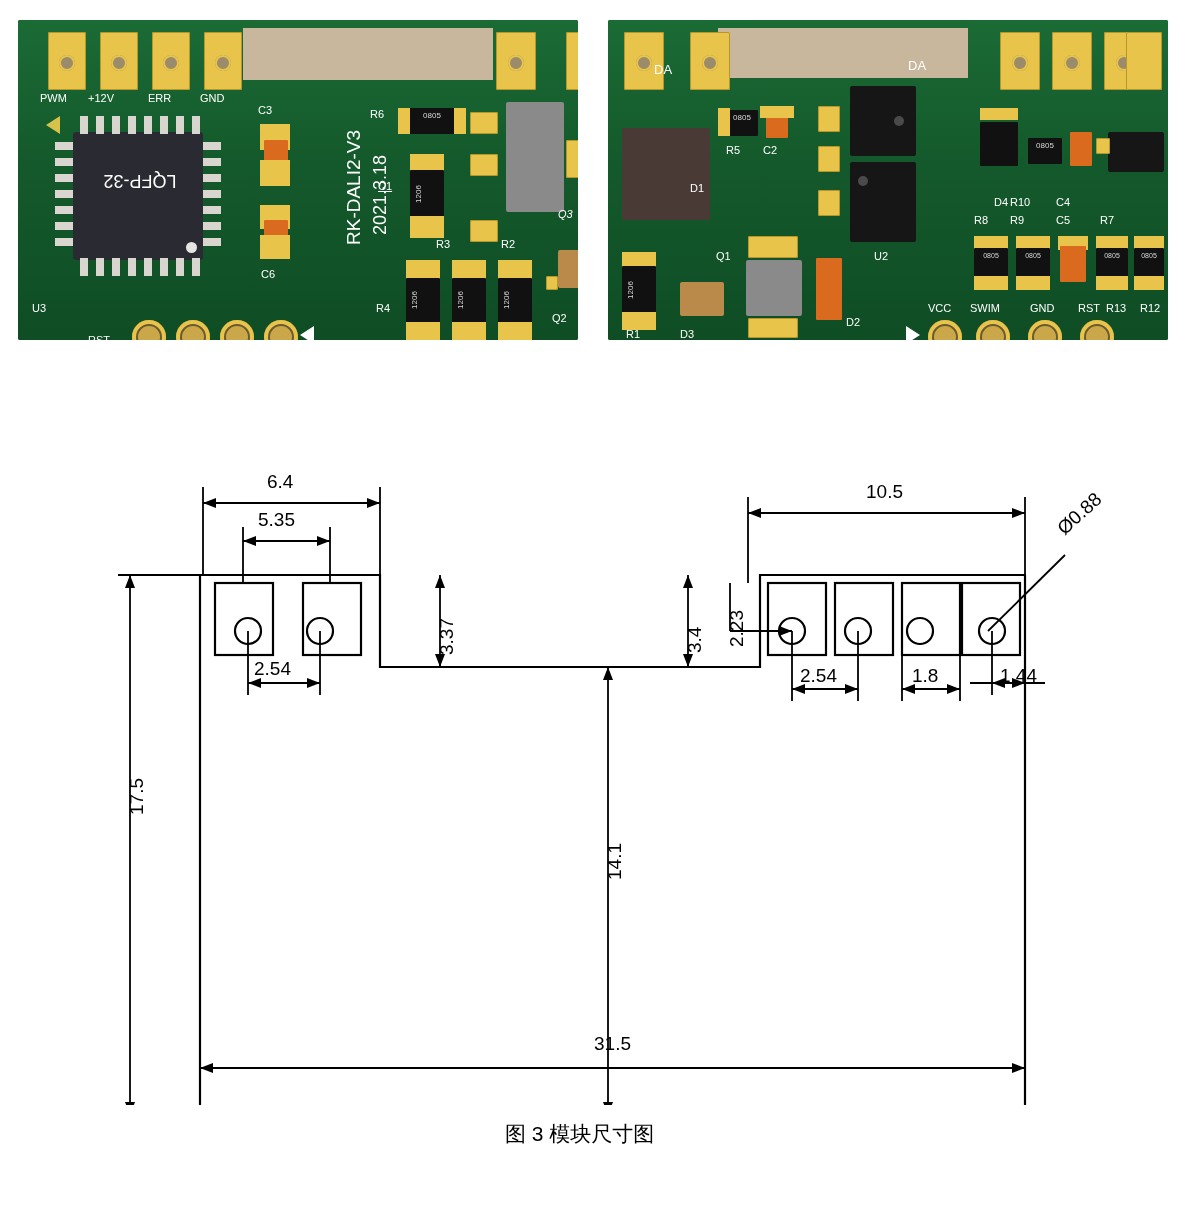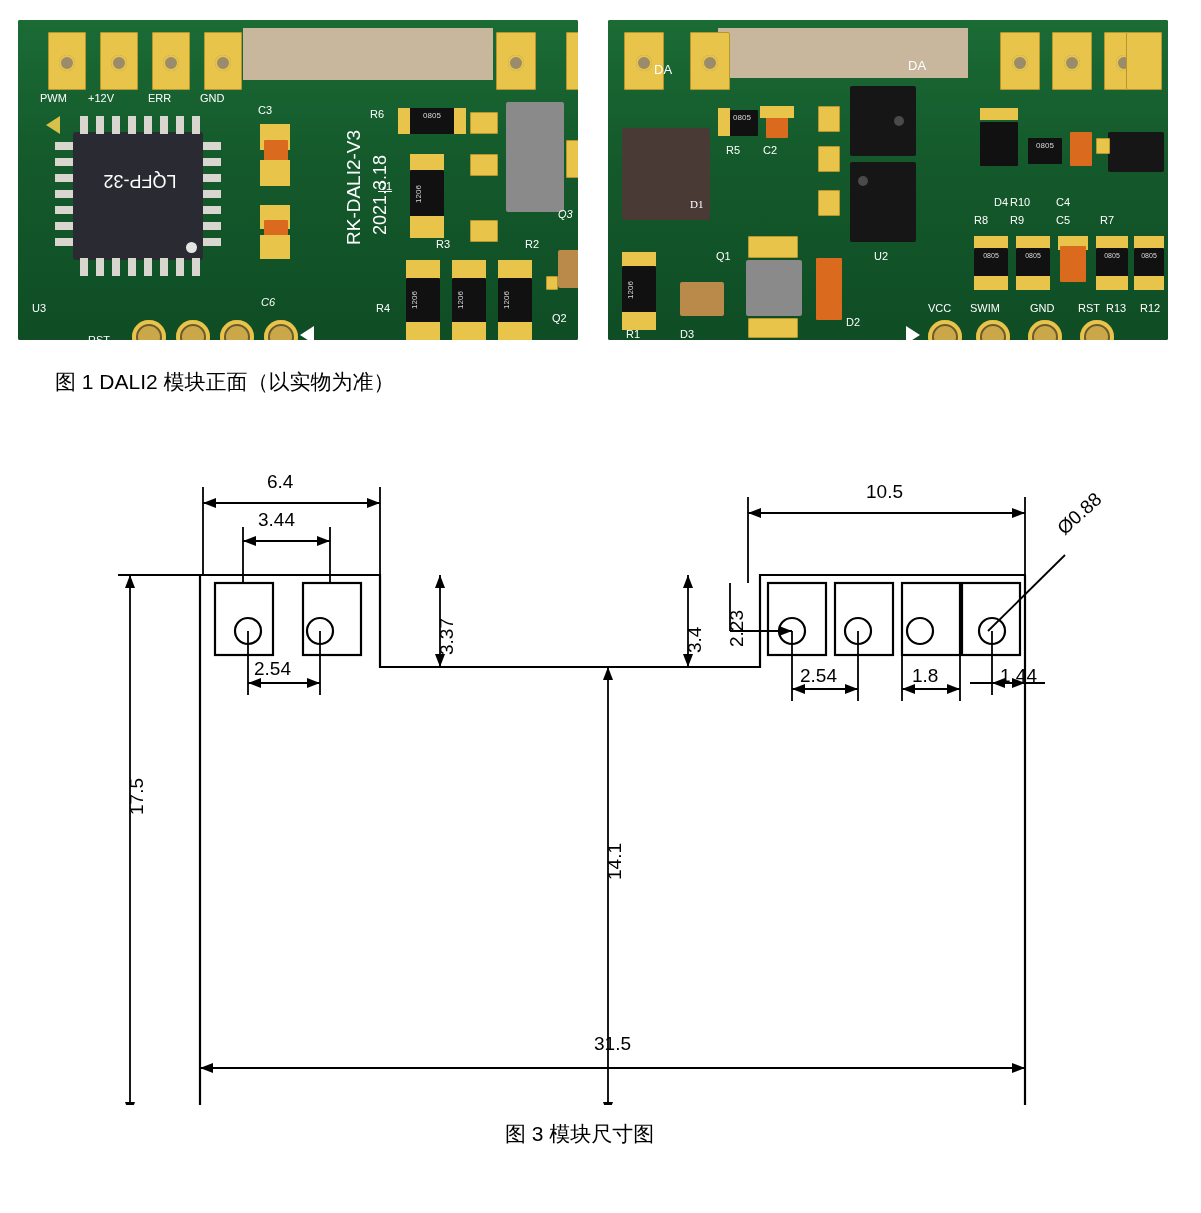--- a/index.html
+++ b/index.html
@@ -246,21 +246,21 @@
     <div class="silk rot" style="left:352px; top:215px; font-size:18px;">2021.3.18</div>
 
     <div class="silk small" style="left:240px; top:84px;">C3</div>
     <div class="res-pad" style="left:242px; top:104px; width:30px; height:26px;"></div>
     <div class="cap-orange" style="left:246px; top:120px; width:24px; height:26px;"></div>
     <div class="res-pad" style="left:242px; top:140px; width:30px; height:26px;"></div>
 
     <div class="res-pad" style="left:242px; top:185px; width:30px; height:24px;"></div>
     <div class="cap-orange" style="left:246px; top:200px; width:24px; height:22px;"></div>
     <div class="res-pad" style="left:242px; top:215px; width:30px; height:24px;"></div>
-    <div class="silk small" style="left:243px; top:276px;font-style:italic;">C6</div>
+    <div class="silk small" style="left:243px; top:248px;">C6</div>
 
     <div class="silk small" style="left:352px; top:88px;">R6</div>
     <div class="res" style="left:388px; top:88px; width:52px; height:26px;">
         <span class="body-txt">0805</span>
       </div>
     <div class="res-pad" style="left:380px; top:88px; width:12px; height:26px;"></div>
     <div class="res-pad" style="left:436px; top:88px; width:12px; height:26px;"></div>
 
     <div class="silk small" style="left:360px; top:160px;text-decoration:underline;">C1</div>
     <div class="res-pad" style="left:392px; top:134px; width:34px; height:22px;"></div>
@@ -269,21 +269,21 @@
 
     <div class="pad" style="left:452px; top:92px; width:28px; height:22px;"></div>
     <div class="pad" style="left:452px; top:134px; width:28px; height:22px;"></div>
     <div class="pad" style="left:452px; top:200px; width:28px; height:22px;"></div>
 
     <div class="chip-gray" style="left:488px; top:82px; width:58px; height:110px;"></div>
     <div class="pad" style="left:548px; top:120px; width:26px; height:38px;"></div>
     <div class="silk small" style="left:540px; top:188px;font-style:italic;">Q3</div>
 
     <div class="silk small" style="left:418px; top:218px;">R3</div>
-    <div class="silk small" style="left:507px; top:218px;">R2</div>
+    <div class="silk small" style="left:483px; top:218px;">R2</div>
     <div class="silk small" style="left:358px; top:282px;">R4</div>
 
     <div class="res-pad" style="left:388px; top:240px; width:34px; height:22px;"></div>
     <div class="res" style="left:388px; top:258px; width:34px; height:50px;"><span class="body-txt" style="transform:rotate(-90deg); display:inline-block; margin-top:18px;">1206</span></div>
     <div class="res-pad" style="left:388px; top:302px; width:34px; height:22px;"></div>
 
     <div class="res-pad" style="left:434px; top:240px; width:34px; height:22px;"></div>
     <div class="res" style="left:434px; top:258px; width:34px; height:50px;"><span class="body-txt" style="transform:rotate(-90deg); display:inline-block; margin-top:18px;">1206</span></div>
     <div class="res-pad" style="left:434px; top:302px; width:34px; height:22px;"></div>
 
@@ -321,21 +321,21 @@
     <div class="pad-hole" style="left:456px; top:35px; width:16px; height:16px;"></div>
     <div class="pad" style="left:496px; top:12px; width:40px; height:58px;"></div>
     <div class="pad-hole" style="left:508px; top:35px; width:16px; height:16px;"></div>
     <div class="pad" style="left:518px; top:12px; width:36px; height:58px;"></div>
     <div class="silk" style="left:44px; top:42px; opacity:0;"></div>
     <div class="silk" style="left:392px; top:42px; opacity:0;"></div>
 
     <div class="silk" style="left:300px; top:38px;">DA</div>
 
     <div class="chip-brown" style="left:14px; top:108px; width:88px; height:92px;"></div>
-    <div class="silk small" style="left:82px; top:178px;font-family:Liberation Serif, serif;">D1</div>
+    <div class="silk small" style="left:82px; top:162px;">D1</div>
 
     <div class="res" style="left:118px; top:90px; width:32px; height:26px;">
         <span class="body-txt">0805</span>
       </div>
     <div class="res-pad" style="left:110px; top:88px; width:12px; height:28px;"></div>
     <div class="cap-orange" style="left:158px; top:88px; width:22px; height:30px;"></div>
     <div class="res-pad" style="left:152px; top:86px; width:34px; height:12px;"></div>
     <div class="silk small" style="left:118px; top:124px;">R5</div>
     <div class="silk small" style="left:155px; top:124px;">C2</div>
 
@@ -416,21 +416,20 @@
     <div class="gold-ring" style="left:320px; top:300px; width:34px; height:34px;"></div>
     <div class="gold-ring" style="left:368px; top:300px; width:34px; height:34px;"></div>
     <div class="gold-ring" style="left:420px; top:300px; width:34px; height:34px;"></div>
     <div class="gold-ring" style="left:472px; top:300px; width:34px; height:34px;"></div>
     <div class="silk small" style="left:320px; top:282px;">VCC</div>
     <div class="silk small" style="left:362px; top:282px;">SWIM</div>
     <div class="silk small" style="left:422px; top:282px;">GND</div>
     <div class="silk small" style="left:470px; top:282px;">RST</div>
   </div>
 
-  <div class="caption cap1">图 1 DALI2 模块正面（以实物为准）</div>
 
   <div class="draw">
     <svg width="1201" height="650" viewBox="0 0 1201 650">
       <g stroke="#000" stroke-width="2.2" fill="none" stroke-linecap="round">
 
         <path d="M200 120 L200 660 L1025 660 L1025 120"></path>
 
         <path d="M200 120 L380 120 L380 212 L760 212 L760 120 L1025 120"></path>
 
         <rect x="215" y="128" width="58" height="72"></rect>
@@ -524,21 +523,21 @@
         <polygon points="858,234 845,229 845,239"></polygon>
         <polygon points="902,234 915,229 915,239"></polygon>
         <polygon points="960,234 947,229 947,239"></polygon>
         <polygon points="992,228 1005,223 1005,233"></polygon>
         <polygon points="1025,228 1012,223 1012,233"></polygon>
       </g>
     </svg>
 
     
     <div class="dimlabel" style="left:267px; top:16px;">6.4</div>
-    <div class="dimlabel" style="left:258px; top:54px;">3.44</div>
+    <div class="dimlabel" style="left:258px; top:54px;">5.35</div>
     <div class="dimlabel" style="left:254px; top:203px;">2.54</div>
     <div class="dimlabel vert" style="left:436px; top:200px;">3.37</div>
     <div class="dimlabel vert" style="left:126px; top:360px;">17.5</div>
     <div class="dimlabel vert" style="left:604px; top:425px;">14.1</div>
     <div class="dimlabel" style="left:594px; top:578px;">31.5</div>
     <div class="dimlabel" style="left:866px; top:26px;">10.5</div>
     <div class="dimlabel vert" style="left:684px; top:198px;">3.4</div>
     <div class="dimlabel vert" style="left:726px; top:192px;">2.23</div>
     <div class="dimlabel" style="left:800px; top:210px;">2.54</div>
     <div class="dimlabel" style="left:912px; top:210px;">1.8</div>

